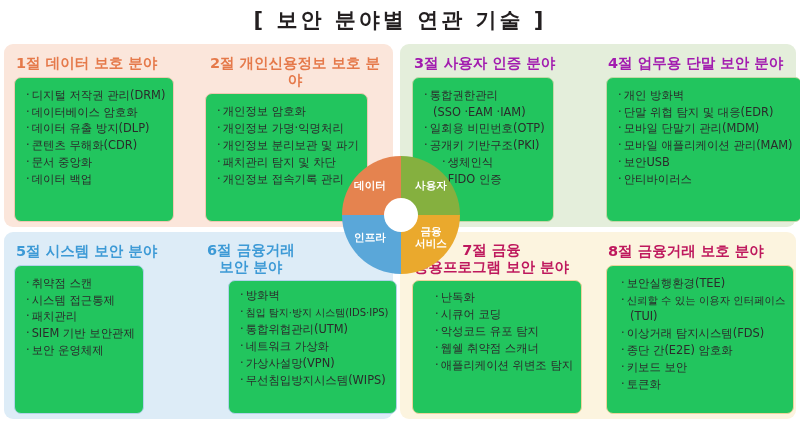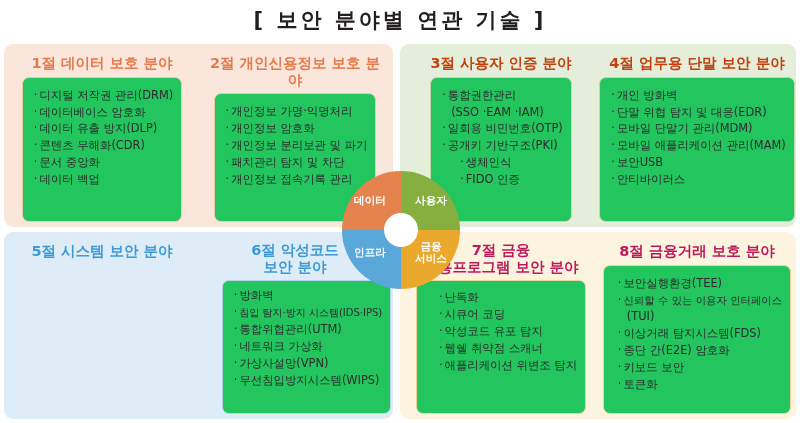--- a/index.html
+++ b/index.html
@@ -20,21 +20,21 @@
   }
 
   
   .panel { position: absolute; border-radius: 9px; }
   .panel-tl { left: 4px;   top: 44px;  width: 389px; height: 183px; background: #fbe6db; }
   .panel-tr { left: 400px; top: 44px;  width: 396px; height: 183px; background: #e4eedb; }
   .panel-bl { left: 4px;   top: 232px; width: 389px; height: 187px; background: #ddecf7; }
   .panel-br { left: 400px; top: 232px; width: 396px; height: 187px; background: #fcf4df; }
 
   
-  .section { position: absolute; display: flex; flex-direction: column; align-items: center; }
+  .section { position: absolute; display: flex; flex-direction: column; align-items: flex-start; }
 
   .sec-head {
     text-align: center;
     font-size: 14.5px; font-weight: bold;
     line-height: 1.15;
     padding: 7px 2px 5px 2px;
   }
   .sec-head.two-line { padding-top: 6px; }
 
   .sec-body {
@@ -50,41 +50,41 @@
     color: #2b2b2b;
     white-space: nowrap;
   }
   .sec-body li .bullet { margin-right: 2px; }
   .sec-body li.cont { padding-left: 9px; }
   .sec-body li.indent { padding-left: 18px; }
 
   
   .c-orange .sec-head { color: #e5794a; }
   .c-orange .sec-body { border: 1px solid #f0c8b2; }
-  .c-green  .sec-head { color: #c2410c; }
+  .c-green  .sec-head { color: #a21caf; }
   .c-green  .sec-body { border: 1px solid #c4d8a8; }
   .c-blue   .sec-head { color: #3d9ad6; }
   .c-blue   .sec-body { border: 1px solid #b2d3ea; }
   .c-yellow .sec-head { color: #be185d; }
   .c-yellow .sec-body { border: 1px solid #ecd49b; }
 
   
   .sec1 { left: 14px;  top: 48px;  width: 176px; height: 174px; }
   .sec2 { left: 205px; top: 48px;  width: 180px; height: 174px; }
   .sec3 { left: 412px; top: 48px;  width: 178px; height: 174px; }
   .sec4 { left: 606px; top: 48px;  width: 182px; height: 174px; }
   .sec5 { left: 14px;  top: 236px; width: 176px; height: 178px; }
   .sec6 { left: 205px; top: 236px; width: 180px; height: 178px; }
   .sec7 { left: 412px; top: 236px; width: 178px; height: 178px; }
   .sec8 { left: 606px; top: 236px; width: 182px; height: 178px; }
 
   
   .donut {
     position: absolute;
-    left: 342px; top: 171px;
+    left: 342px; top: 156px;
     width: 118px; height: 118px;
     border-radius: 50%;
     overflow: hidden;
     z-index: 5;
   }
   .quad { position: absolute; width: 59px; height: 59px; }
   .quad.tl { left: 0;    top: 0;    background: #e5834f; }
   .quad.tr { left: 59px; top: 0;    background: #85b03f; }
   .quad.bl { left: 0;    top: 59px; background: #5aa7d9; }
   .quad.br { left: 59px; top: 59px; background: #eaa92d; }
@@ -132,22 +132,22 @@
         <li><span class="bullet">·</span><span>문서 중앙화</span></li>
         <li><span class="bullet">·</span><span>데이터 백업</span></li>
       </ul>
     </div>
   </div>
 
   <div class="section sec2 c-orange">
     <div class="sec-head">2절 개인신용정보 보호 분야</div>
     <div class="sec-body">
       <ul>
+        <li><span class="bullet">·</span><span>개인정보 암호화</span></li>
         <li><span class="bullet">·</span><span>개인정보 가명·익명처리</span></li>
-        <li><span class="bullet">·</span><span>개인정보 암호화</span></li>
         <li><span class="bullet">·</span><span>개인정보 분리보관 및 파기</span></li>
         <li><span class="bullet">·</span><span>패치관리 탐지 및 차단</span></li>
         <li><span class="bullet">·</span><span>개인정보 접속기록 관리</span></li>
       </ul>
     </div>
   </div>
 
   <div class="section sec3 c-green">
     <div class="sec-head">3절 사용자 인증 분야</div>
     <div class="sec-body">
@@ -171,24 +171,33 @@
         <li><span class="bullet">·</span><span>모바일 단말기 관리(MDM)</span></li>
         <li><span class="bullet">·</span><span>모바일 애플리케이션 관리(MAM)</span></li>
         <li><span class="bullet">·</span><span>보안USB</span></li>
         <li><span class="bullet">·</span><span>안티바이러스</span></li>
       </ul>
     </div>
   </div>
 
   <div class="section sec5 c-blue">
     <div class="sec-head">5절 시스템 보안 분야</div>
+    <div class="sec-body">
+      <ul>
+        <li><span class="bullet">·</span><span>취약점 스캔</span></li>
+        <li><span class="bullet">·</span><span>시스템 접근통제</span></li>
+        <li><span class="bullet">·</span><span>패치관리</span></li>
+        <li><span class="bullet">·</span><span>SIEM 기반 보안관제</span></li>
+        <li><span class="bullet">·</span><span>보안 운영체제</span></li>
+      </ul>
+    </div>
   </div>
 
   <div class="section sec6 c-blue">
-    <div class="sec-head two-line" style="white-space: pre-line;">6절 악성코드
+    <div class="sec-head two-line" style="white-space: pre-line;">6절 금융거래
 보안 분야</div>
     <div class="sec-body" style="padding-top:6px;margin-left:23px;">
       <ul>
         <li><span class="bullet">·</span><span>방화벽</span></li>
         <li><span class="bullet">·</span><span style="font-size:10px;">침입 탐지·방지 시스템(IDS·IPS)</span></li>
         <li><span class="bullet">·</span><span>통합위협관리(UTM)</span></li>
         <li><span class="bullet">·</span><span>네트워크 가상화</span></li>
         <li><span class="bullet">·</span><span>가상사설망(VPN)</span></li>
         <li><span class="bullet">·</span><span>무선침입방지시스템(WIPS)</span></li>
       </ul>

